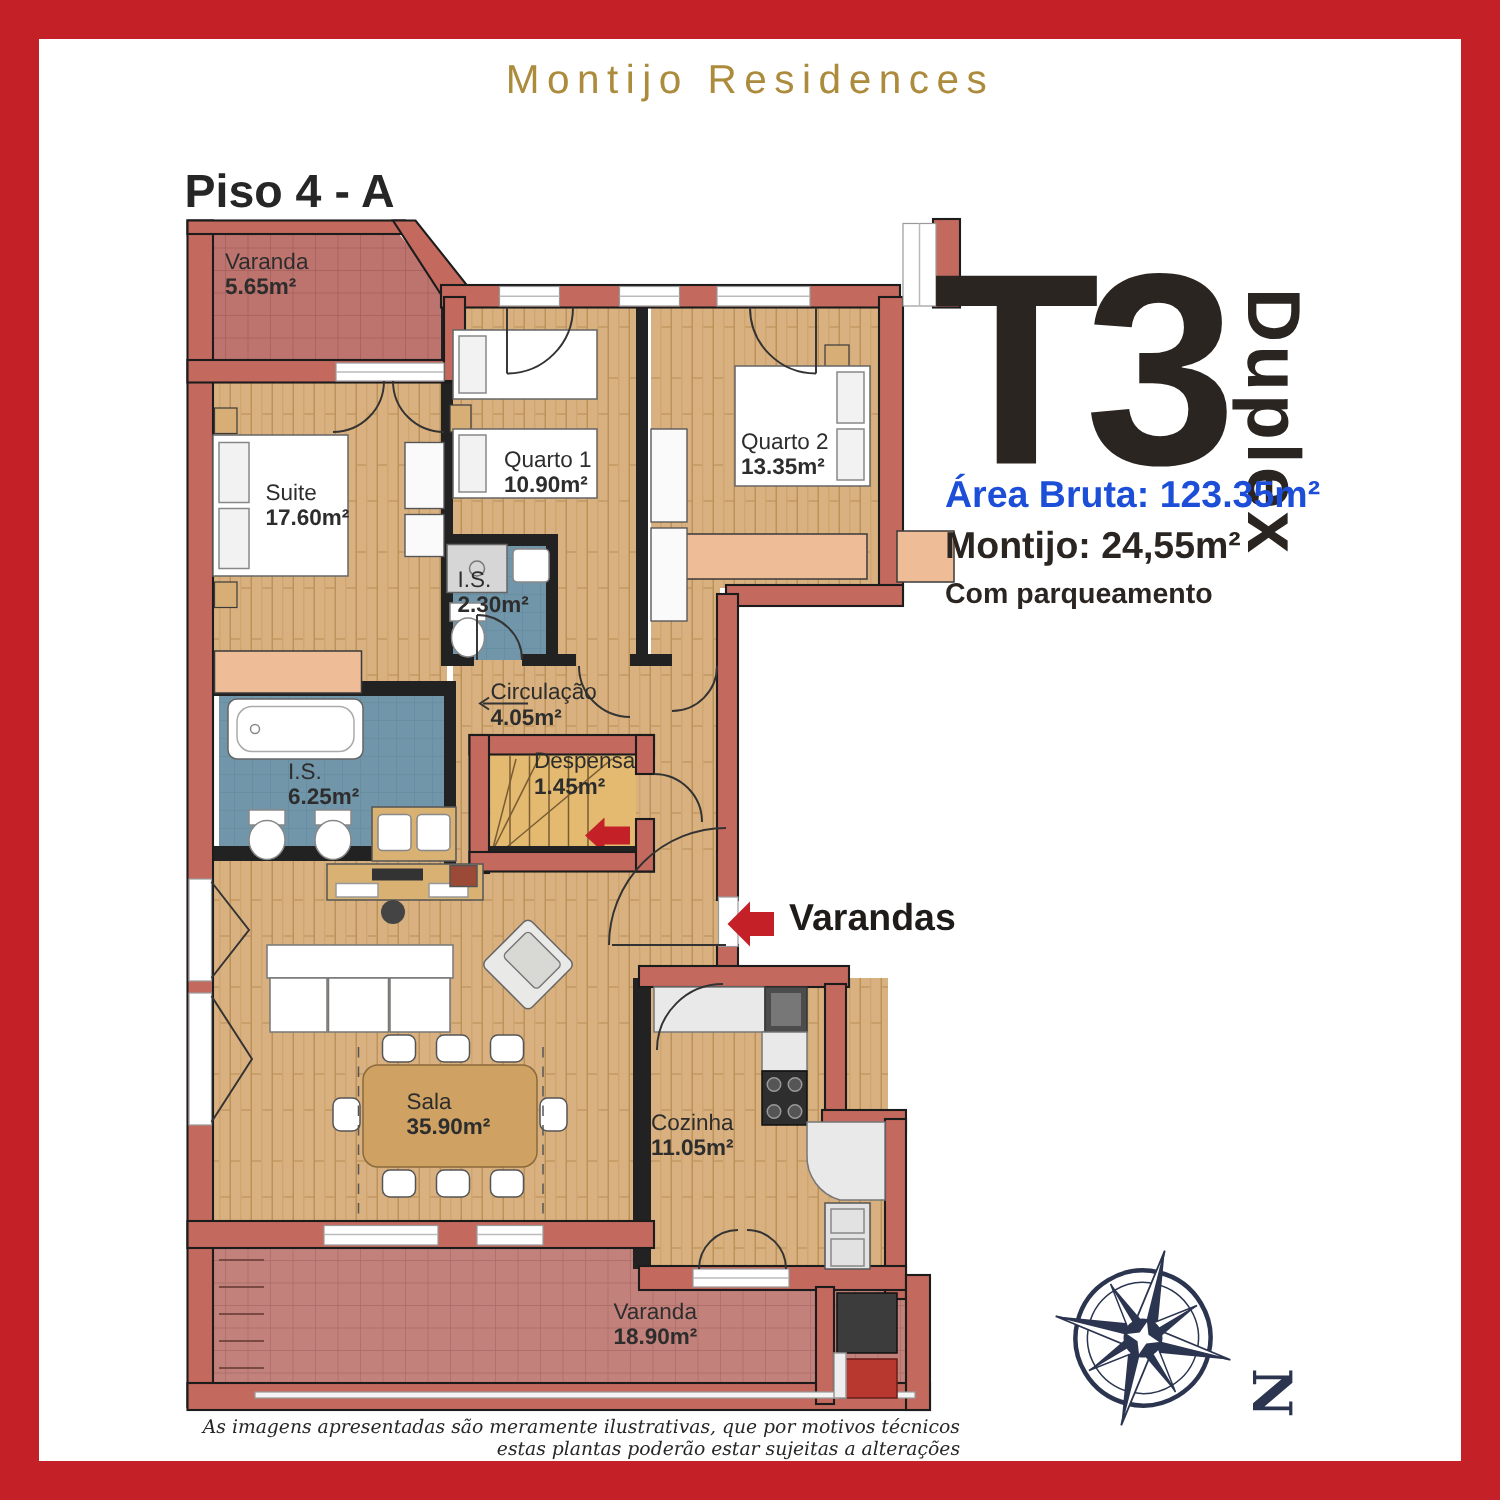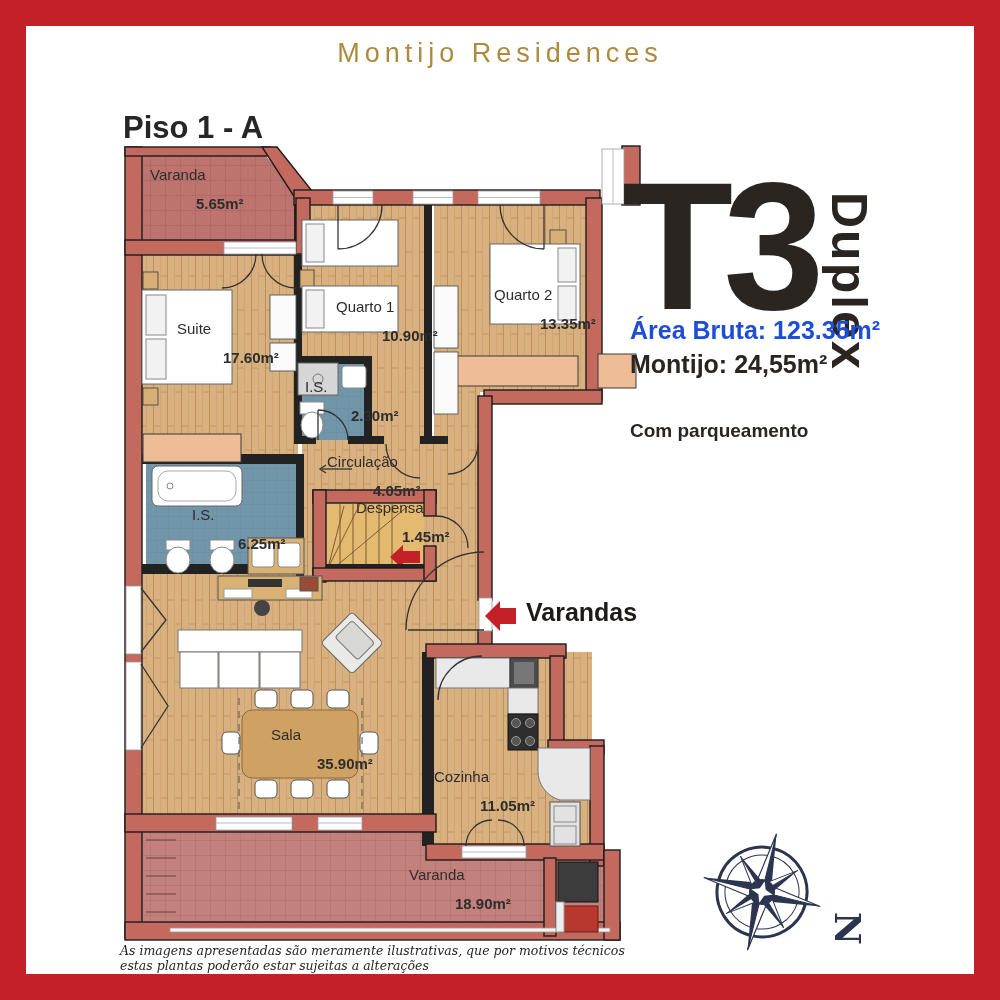--- a/index.html
+++ b/index.html
@@ -13,28 +13,28 @@
   .lote{position:absolute;left:123px;top:74px;font-size:30px;font-weight:900;letter-spacing:1px;
         color:#ffffff;-webkit-text-stroke:1.8px #1d1d1d;text-shadow:3px 3px 0 #9a9a9a;z-index:10;}
   .piso{position:absolute;left:123px;top:110px;font-size:31px;font-weight:900;color:#262626;z-index:10;}
 
   .t3{position:absolute;left:622px;top:176px;font-size:182px;line-height:0.78;font-weight:800;
       letter-spacing:-10px;color:#2b2522;z-index:10;}
   .duplex{position:absolute;left:820px;top:192px;height:220px;writing-mode:vertical-rl;
           font-size:50px;font-weight:800;letter-spacing:2px;color:#2b2522;z-index:10;}
   .spec1{position:absolute;left:630px;top:316px;font-size:25px;font-weight:800;color:#1d4ed8;z-index:10;}
   .spec2{position:absolute;left:630px;top:350px;font-size:25px;font-weight:800;color:#2b2522;z-index:10;}
-  .spec3{position:absolute;left:630px;top:386px;font-size:19px;font-weight:800;color:#2b2522;z-index:10;margin-top:34px;}
+  .spec3{position:absolute;left:630px;top:386px;font-size:19px;font-weight:800;color:#2b2522;z-index:10;}
 
   .rlabel{position:absolute;display:flex;flex-direction:column;font-size:15px;line-height:17px;
-          color:#2d2d2d;white-space:nowrap;z-index:10;gap:12px;}
-  .rarea{font-weight:bold;margin-left:46px;}
+          color:#2d2d2d;white-space:nowrap;z-index:10;}
+  .rarea{font-weight:bold;}
   .entrada{position:absolute;left:526px;top:598px;font-size:25px;font-weight:800;color:#1f1b19;z-index:10;}
 
-  .disclaimer{position:absolute;left:120px;top:943px;width:520px;text-align:left;
+  .disclaimer{position:absolute;left:120px;top:943px;width:520px;text-align:right;
               font-family:"DejaVu Serif",serif;font-style:italic;font-size:12.5px;color:#262626;z-index:10;}
 </style>
 </head>
 <body>
 
 <div id="stage">
 
   <svg id="plan-svg" viewBox="0 0 1000 1000">
     <defs>
       <pattern id="wood" width="14" height="58" patternUnits="userSpaceOnUse">
@@ -316,21 +316,21 @@
             <path d="M0,0 L7,0 L0,-42 Z" fill="#2c3550"></path>
           </g>
       </g>
       <circle r="13" fill="#2c3550"></circle>
       <path d="M0,-11 L3,-3 L11,0 L3,3 L0,11 L-3,3 L-11,0 L-3,-3 Z" fill="#ffffff"></path>
     </g>
     <text x="835" y="912" transform="rotate(90 835 912)" font-family="DejaVu Serif, serif" font-size="36" font-weight="bold" fill="#2c3550">N</text>
   </svg>
 
   <div class="brand">Montijo Residences</div>
-  <div class="piso">Piso 1 - A</div>
+  <div class="piso">Piso 4 - A</div>
 
   <div class="t3">T3</div>
   <div class="duplex">Duplex</div>
   <div class="spec1">Área Bruta: 123.35m²</div>
   <div class="spec2">Montijo: 24,55m²</div>
   <div class="spec3">Com parqueamento</div>
 
   <div class="entrada">Varandas</div>
 
   <div class="rlabel" style="left:150px;top:166px">
@@ -362,21 +362,21 @@
     <span class="rarea">6.25m²</span>
   </div>
   <div class="rlabel" style="left:356px;top:499px">
     <span class="rname">Despensa</span>
     <span class="rarea">1.45m²</span>
   </div>
   <div class="rlabel" style="left:271px;top:726px">
     <span class="rname">Sala</span>
     <span class="rarea">35.90m²</span>
   </div>
-  <div class="rlabel" style="left:434px;top:768px">
+  <div class="rlabel" style="left:434px;top:740px">
     <span class="rname">Cozinha</span>
     <span class="rarea">11.05m²</span>
   </div>
   <div class="rlabel" style="left:409px;top:866px">
     <span class="rname">Varanda</span>
     <span class="rarea">18.90m²</span>
   </div>
 
   <div class="disclaimer">As imagens apresentadas são meramente ilustrativas, que por motivos técnicos estas plantas poderão estar sujeitas a alterações</div>
 

